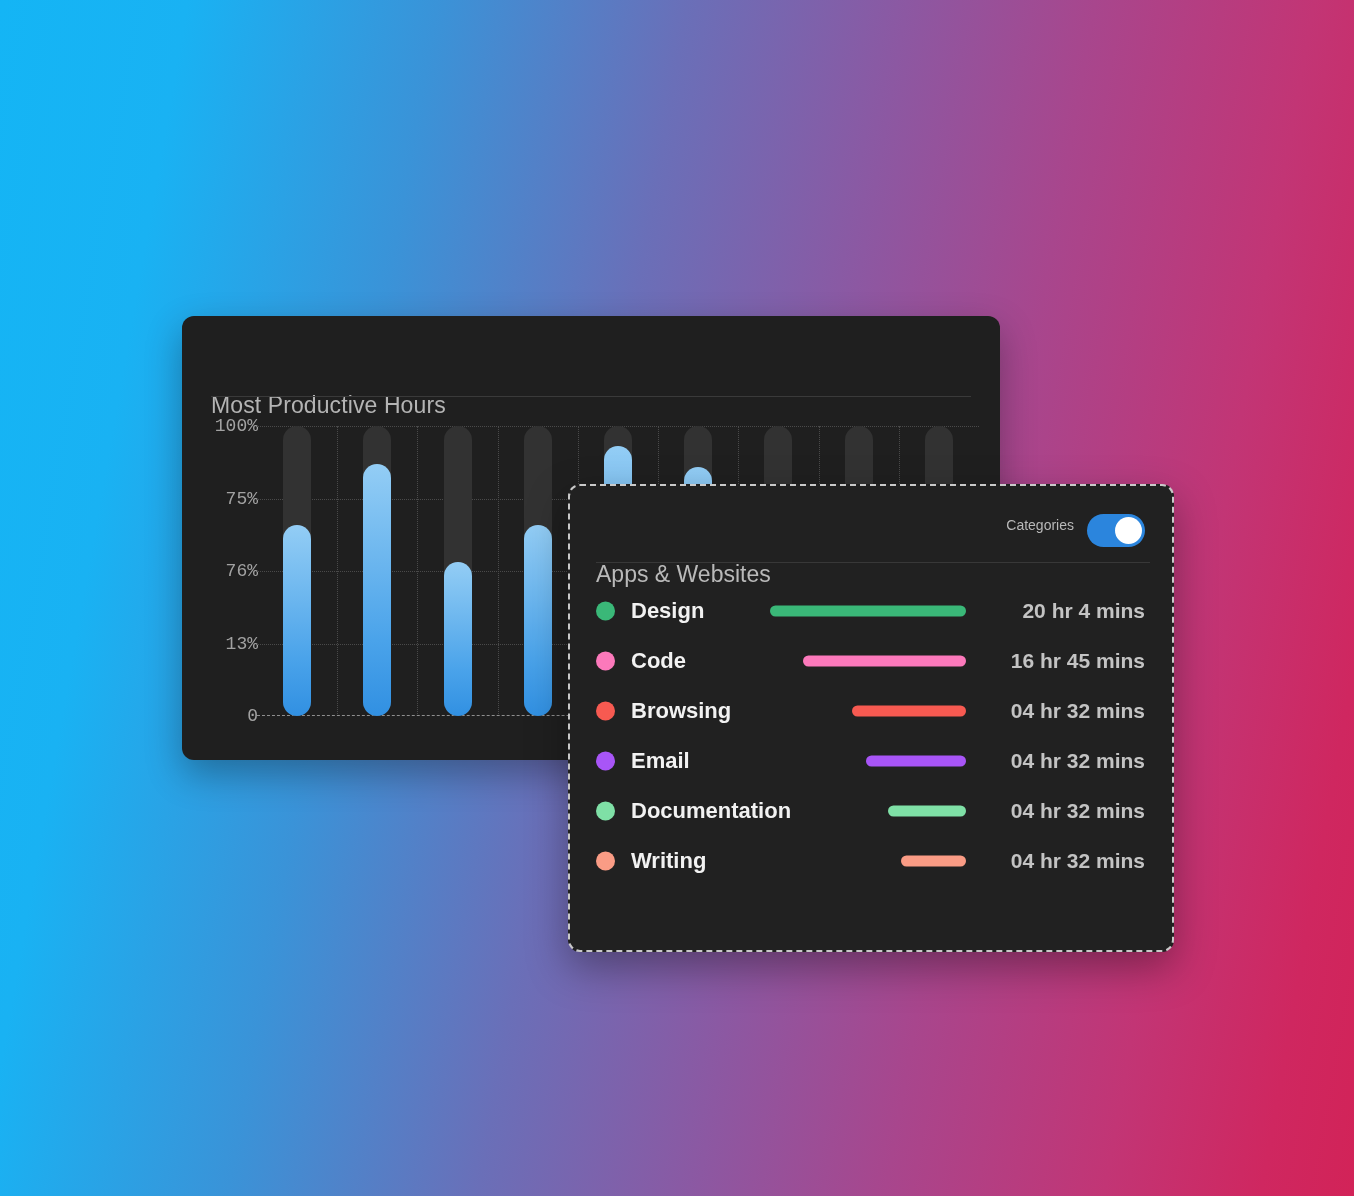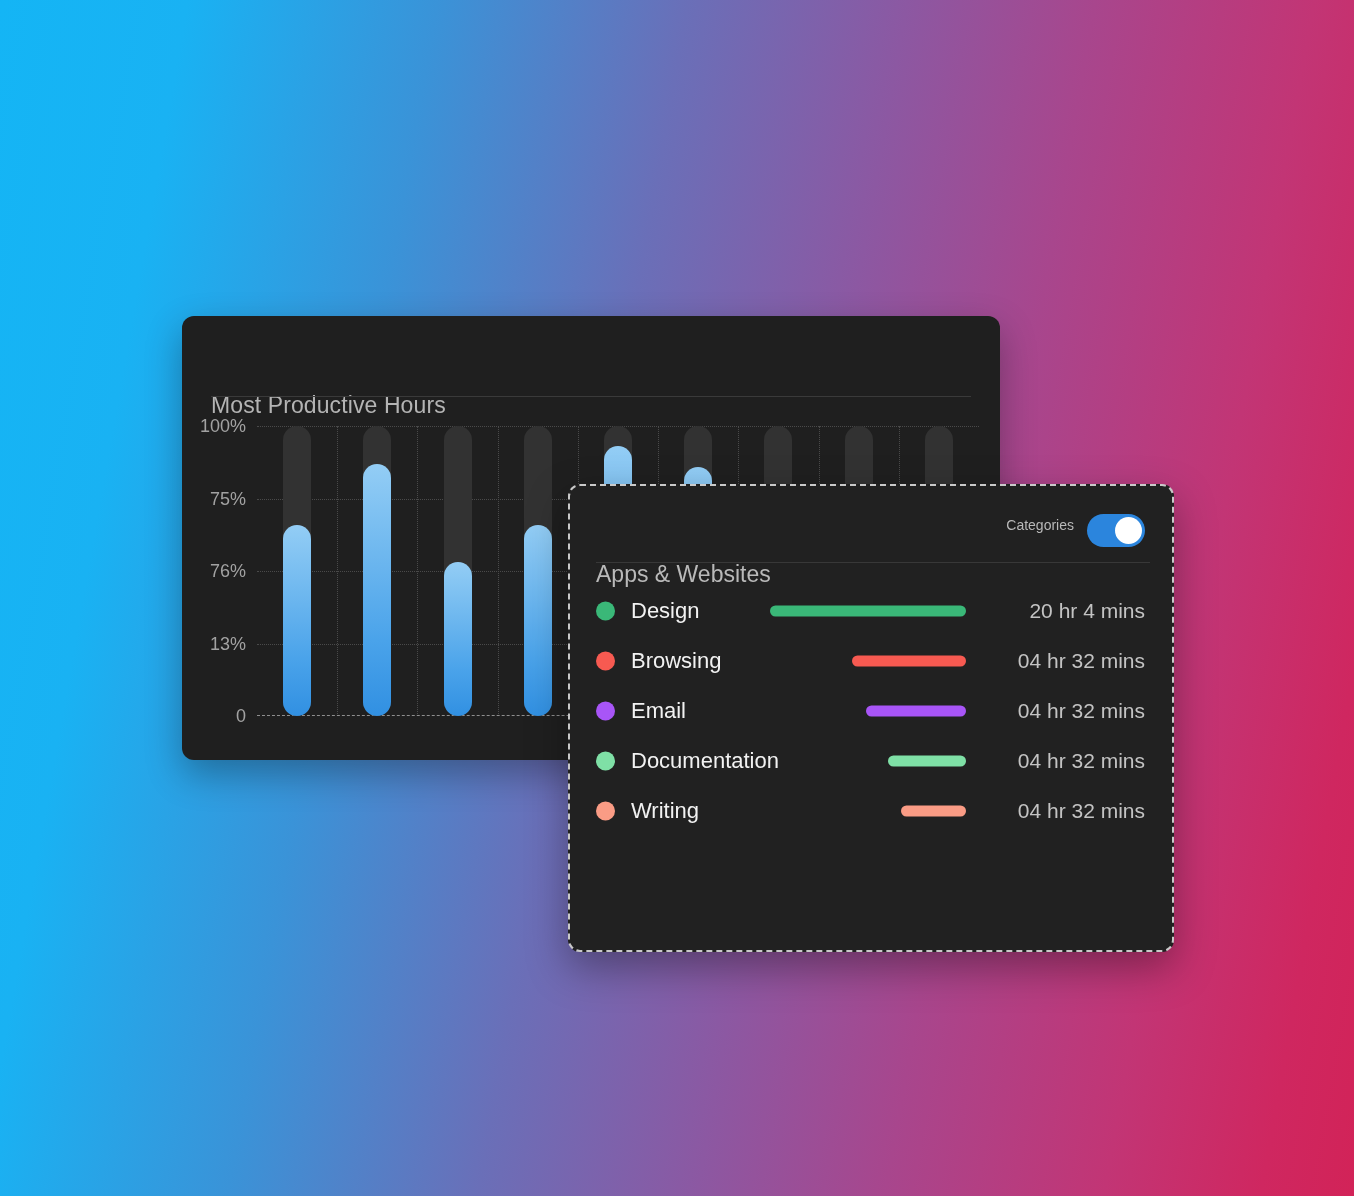--- a/index.html
+++ b/index.html
@@ -58,24 +58,25 @@
 
   .plot {
     position: absolute;
     left: 75px;
     top: 110px;
     width: 722px;
     height: 290px;
   }
   .ylabels {
     position: absolute;
-    left: 0;
+    left: 12px;
     top: 110px;
     width: 64px;
     height: 290px;
+    font-family: Liberation Mono, monospace;
   }
   .ylabel {
     position: absolute;
     right: 0;
     transform: translateY(-50%);
     font-size: 18px;
     color: #a2a2a2;
     white-space: nowrap;
   }
 
@@ -188,20 +189,21 @@
   }
 
   .rows {
     position: absolute;
     left: 0; right: 0;
     top: 100px;
   }
   .row {
     position: relative;
     height: 50px;
+    font-weight: bold;
   }
   .dot {
     position: absolute;
     left: 26px;
     top: 50%;
     transform: translateY(-50%);
     width: 19px;
     height: 19px;
     border-radius: 50%;
   }
@@ -317,20 +319,28 @@
     <div class="rows" id="rows">
         <div class="row">
           <div class="dot" style="background: rgb(58, 184, 120);"></div>
           <div class="row-label">Design</div>
           <div class="meter-wrap">
             <div class="meter" style="width: 100%; background: rgb(58, 184, 120);"></div>
           </div>
           <div class="row-value">20 hr 4 mins</div>
         </div>
         <div class="row">
+          <div class="dot" style="background: rgb(252, 121, 187);"></div>
+          <div class="row-label">Code</div>
+          <div class="meter-wrap">
+            <div class="meter" style="width: 83%; background: rgb(252, 121, 187);"></div>
+          </div>
+          <div class="row-value">16 hr 45 mins</div>
+        </div>
+        <div class="row">
           <div class="dot" style="background: rgb(247, 90, 81);"></div>
           <div class="row-label">Browsing</div>
           <div class="meter-wrap">
             <div class="meter" style="width: 58%; background: rgb(247, 90, 81);"></div>
           </div>
           <div class="row-value">04 hr 32 mins</div>
         </div>
         <div class="row">
           <div class="dot" style="background: rgb(168, 85, 247);"></div>
           <div class="row-label">Email</div>

